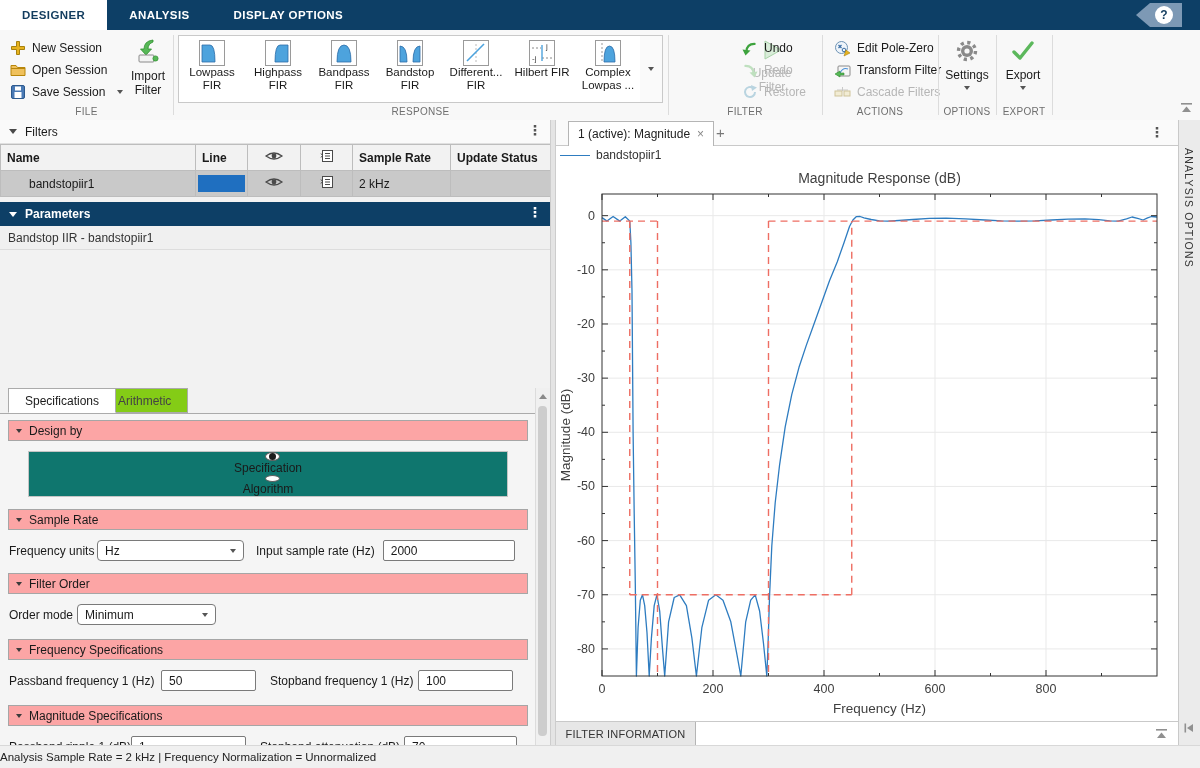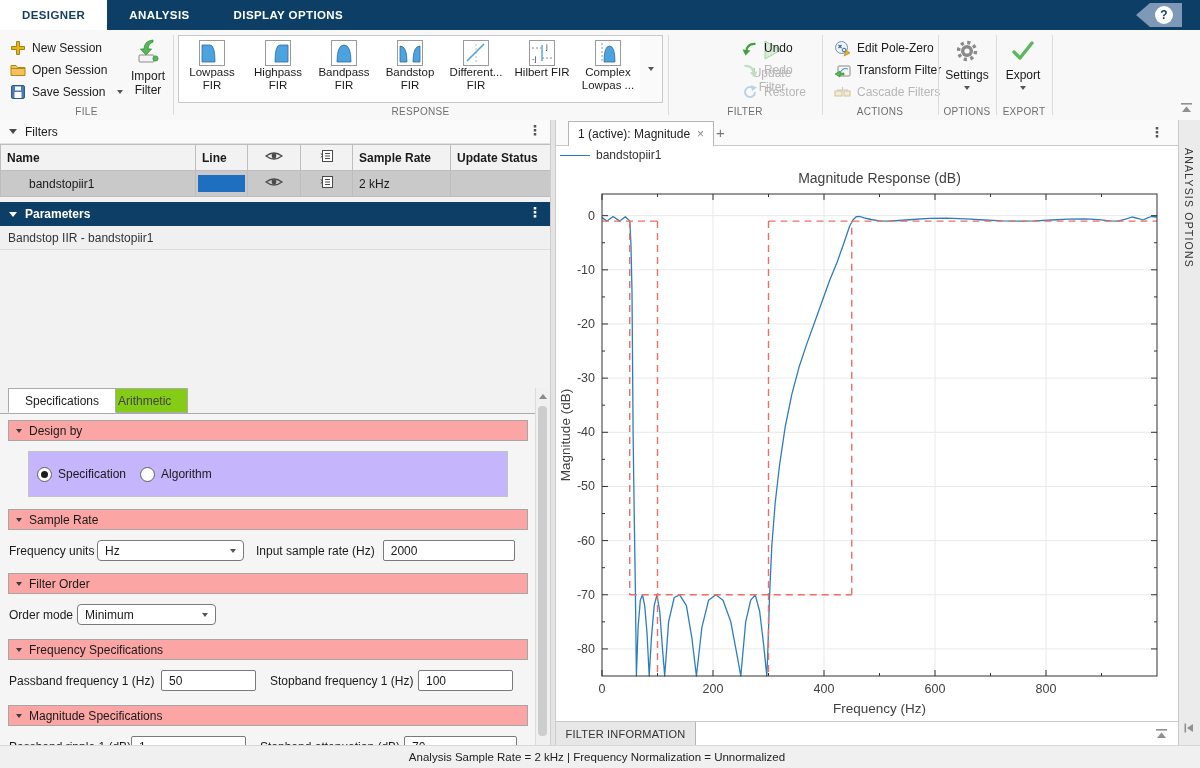--- a/index.html
+++ b/index.html
@@ -67,21 +67,21 @@
   #figtab-plus{position:absolute;left:160px;top:4px;font-size:15px;color:#777;}
   #legend{height:18px;display:flex;align-items:center;gap:6px;padding-left:4px;}
   #legend .line{width:30px;height:0;border-top:1.6px solid #2e7cc0;}
   #legend .txt{font-size:12px;color:#333;}
   #chart-svg{display:block;}
   #figbottom{position:absolute;left:0;top:601px;width:622px;height:24px;border-top:1px solid #c9c9c9;background:#fff;}
   #fi-btn{position:absolute;left:0;top:0;height:23px;width:139px;background:#e7e7e7;border-right:1px solid #b5b5b5;display:flex;align-items:center;justify-content:center;font-size:11px;color:#333;letter-spacing:.2px;}
   
   #rightstrip{position:absolute;left:1178px;top:120px;width:22px;height:625px;background:#ebebeb;border-left:1px solid #c9c9c9;box-sizing:border-box;}
   #rightstrip .vtext{position:absolute;left:4px;top:28px;writing-mode:vertical-rl;font-size:10.5px;color:#333;letter-spacing:1.2px;}
-  #statusbar{position:absolute;left:0;top:745px;width:1200px;height:23px;background:#f0f0f0;border-top:1px solid #d8d8d8;display:flex;align-items:center;justify-content:center;padding-right:6px;box-sizing:border-box;font-size:11.5px;color:#222;}
+  #statusbar{position:absolute;left:0;top:745px;width:1200px;height:23px;background:#f0f0f0;border-top:1px solid #d8d8d8;display:flex;align-items:center;justify-content:flex-start;padding-right:6px;box-sizing:border-box;font-size:11.5px;color:#222;}
   svg text{font-family:"Liberation Sans","DejaVu Sans",sans-serif;fill:#3f3f3f;}
   .icon{flex:none;display:inline-flex;}
 </style>
 </head>
 <body>
 
 <div id="app">
 
   <div id="titlebar">
     <div class="ttab active">DESIGNER</div>
@@ -399,21 +399,21 @@
       <div class="ptab active" style="left:8px;z-index:2;">Specifications</div>
       <div class="ptab inactive" style="left:101px;">Arithmetic</div>
     </div>
 
     <div id="pcontent">
       <div style="height:6px;"></div>
       <div class="sec-hdr">
         <span class="tri-down"></span>
         <span class="t">Design by</span>
       </div>
-      <div style="margin:10px 28px 0 28px;height:44px;border:1px solid #c4c4c4;background:#c4b5fd;display:flex;align-items:center;padding-left:8px;">
+      <div style="margin:10px 28px 0 28px;height:44px;border:1px solid #c4c4c4;background:#0f766e;display:flex;align-items:center;padding-left:8px;flex-direction:column;">
         <span class="radio">
             <span class="dot"></span>
           </span>
         <span class="radiolbl">Specification</span>
         <span class="radio"></span>
         <span class="radiolbl">Algorithm</span>
       </div>
 
       <div class="sec-hdr" style="margin-top:12px;">
         <span class="tri-down"></span>

